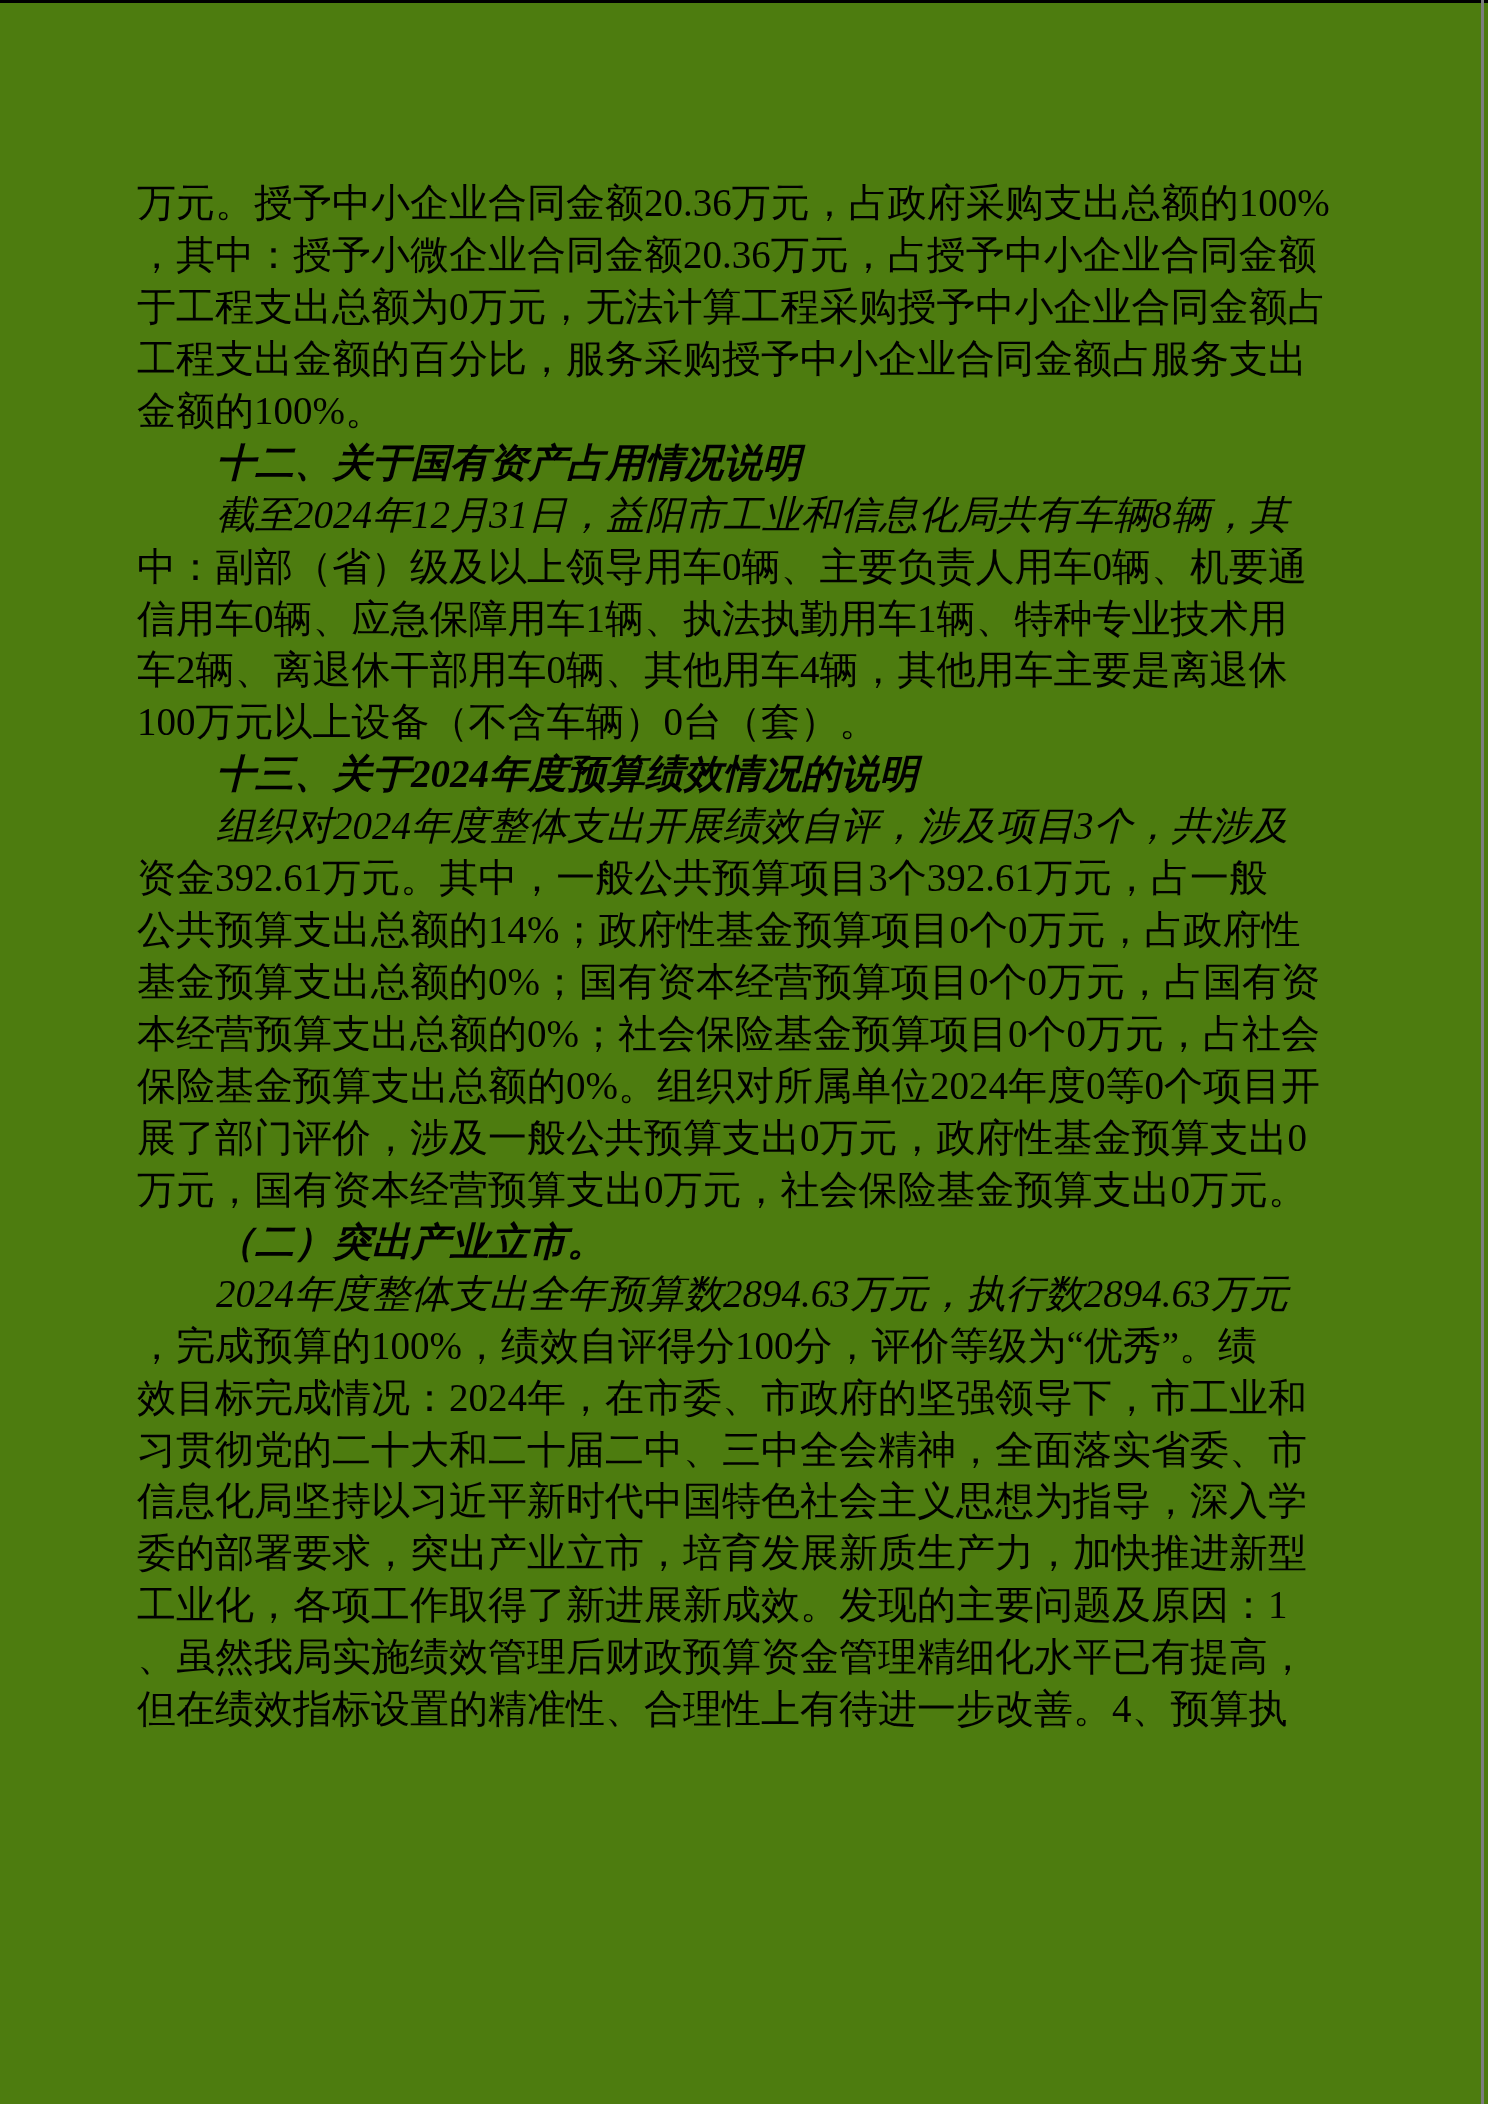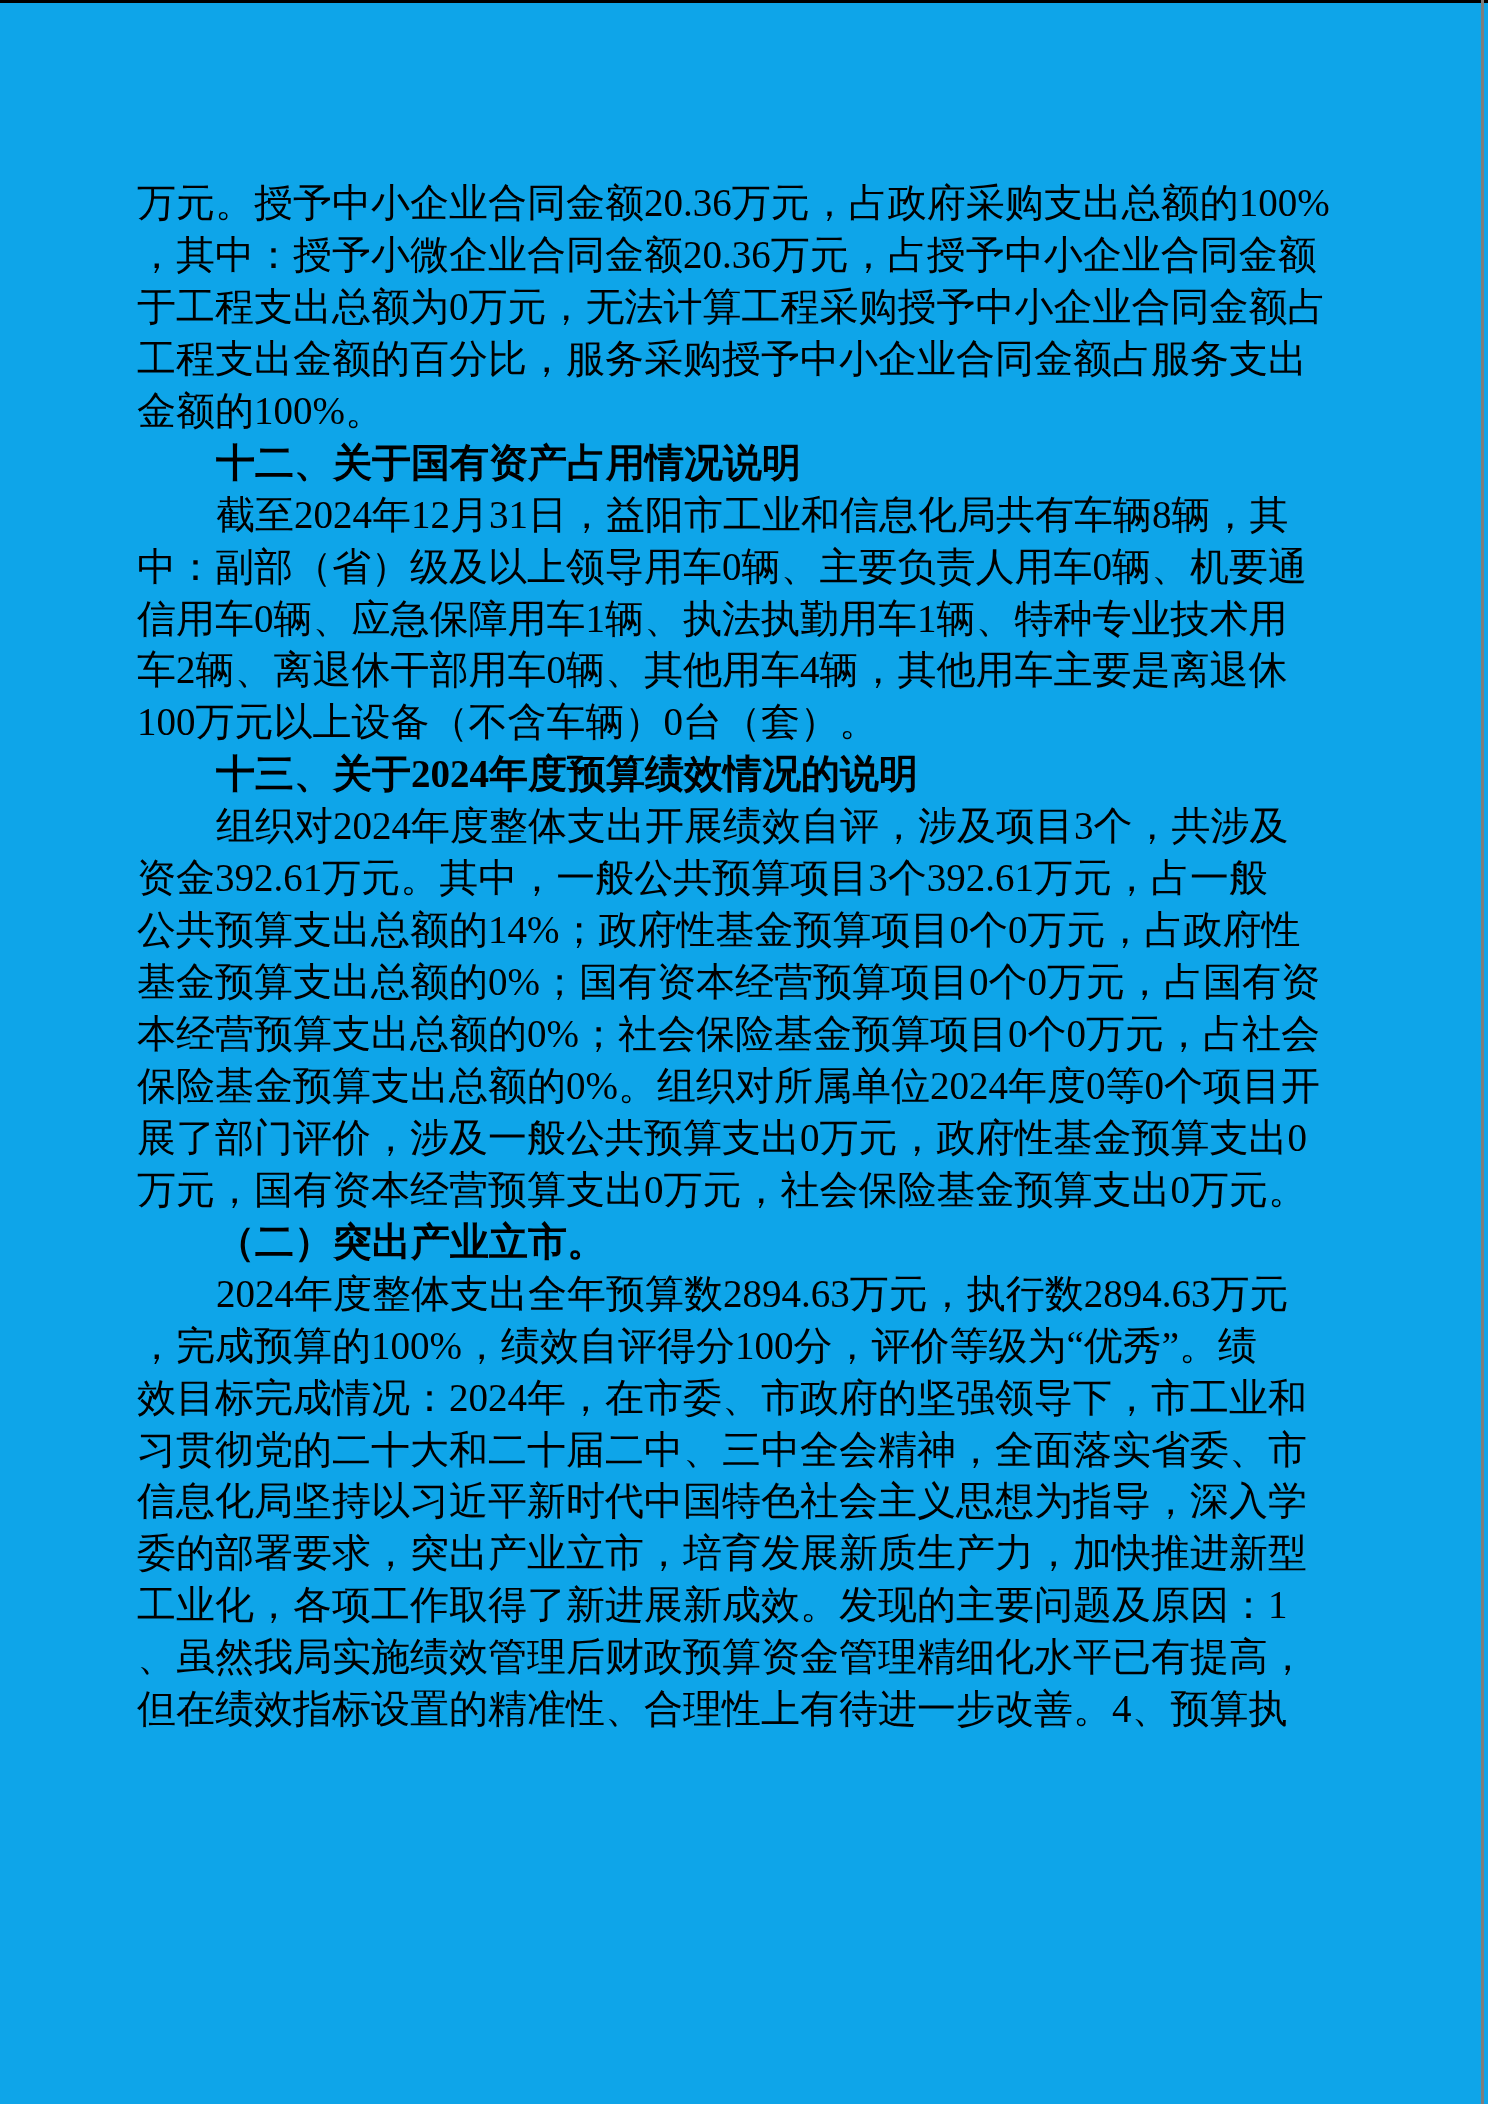--- a/index.html
+++ b/index.html
@@ -1,20 +1,20 @@
 <!DOCTYPE html>
 <html><head>
 <meta charset="utf-8">
 <style>
   html, body { margin: 0; padding: 0; background: #ffffff; }
   .page {
     position: relative;
     width: 1488px;
     height: 2104px;
-    background: #0ea5e9;
+    background: #4d7c0f;
     overflow: hidden;
     font-family: "Liberation Serif", "DejaVu Serif", serif;
     color: #000000;
   }
   .top-rule {
     position: absolute;
     top: 0; left: 0;
     width: 1488px; height: 3px;
     background: #000000;
   }
@@ -30,21 +30,21 @@
     top: 177px;
     width: 1320px;
   }
   .line {
     font-size: 39px;
     line-height: 51.94px;
     height: 51.94px;
     white-space: nowrap;
     color: #000000;
   }
-  .line.indent { text-indent: 79px; }
+  .line.indent { text-indent: 79px; font-style: italic; }
   .line.bold { font-weight: bold; }
 </style>
 </head>
 <body>
 
 <div class="page">
   <div class="top-rule"></div>
   <div class="right-rule"></div>
 
   <div class="textblock">

